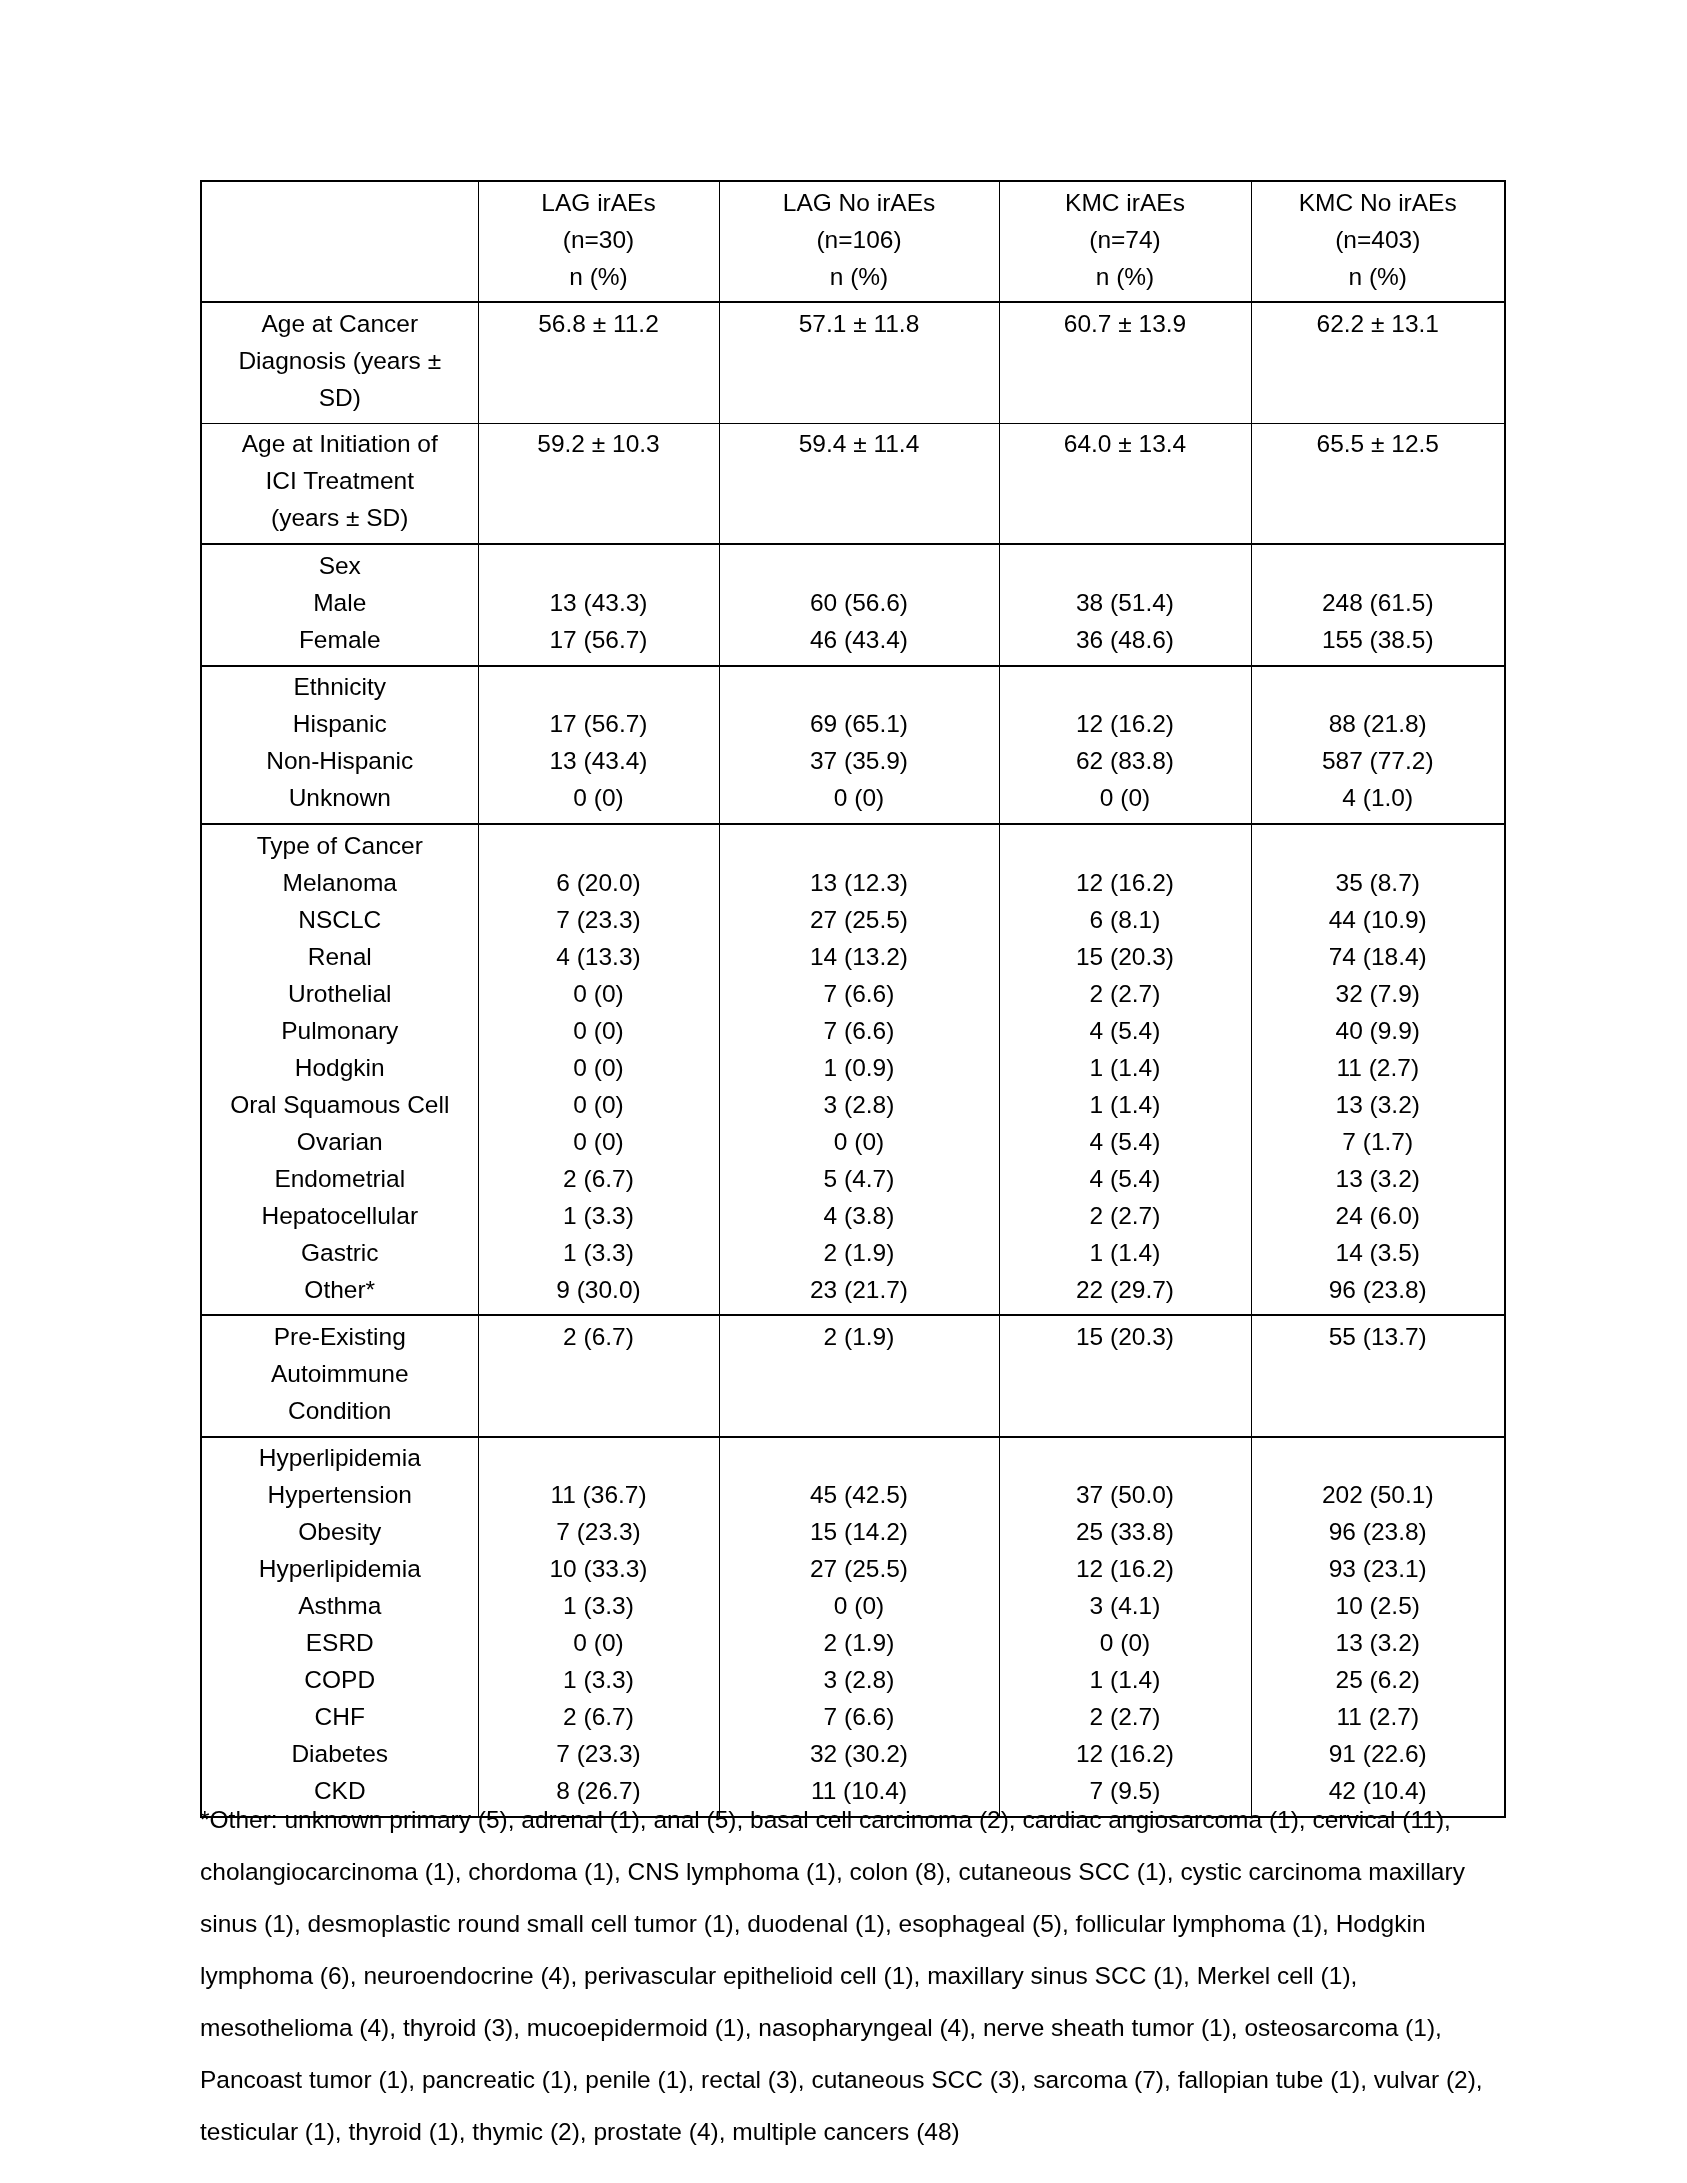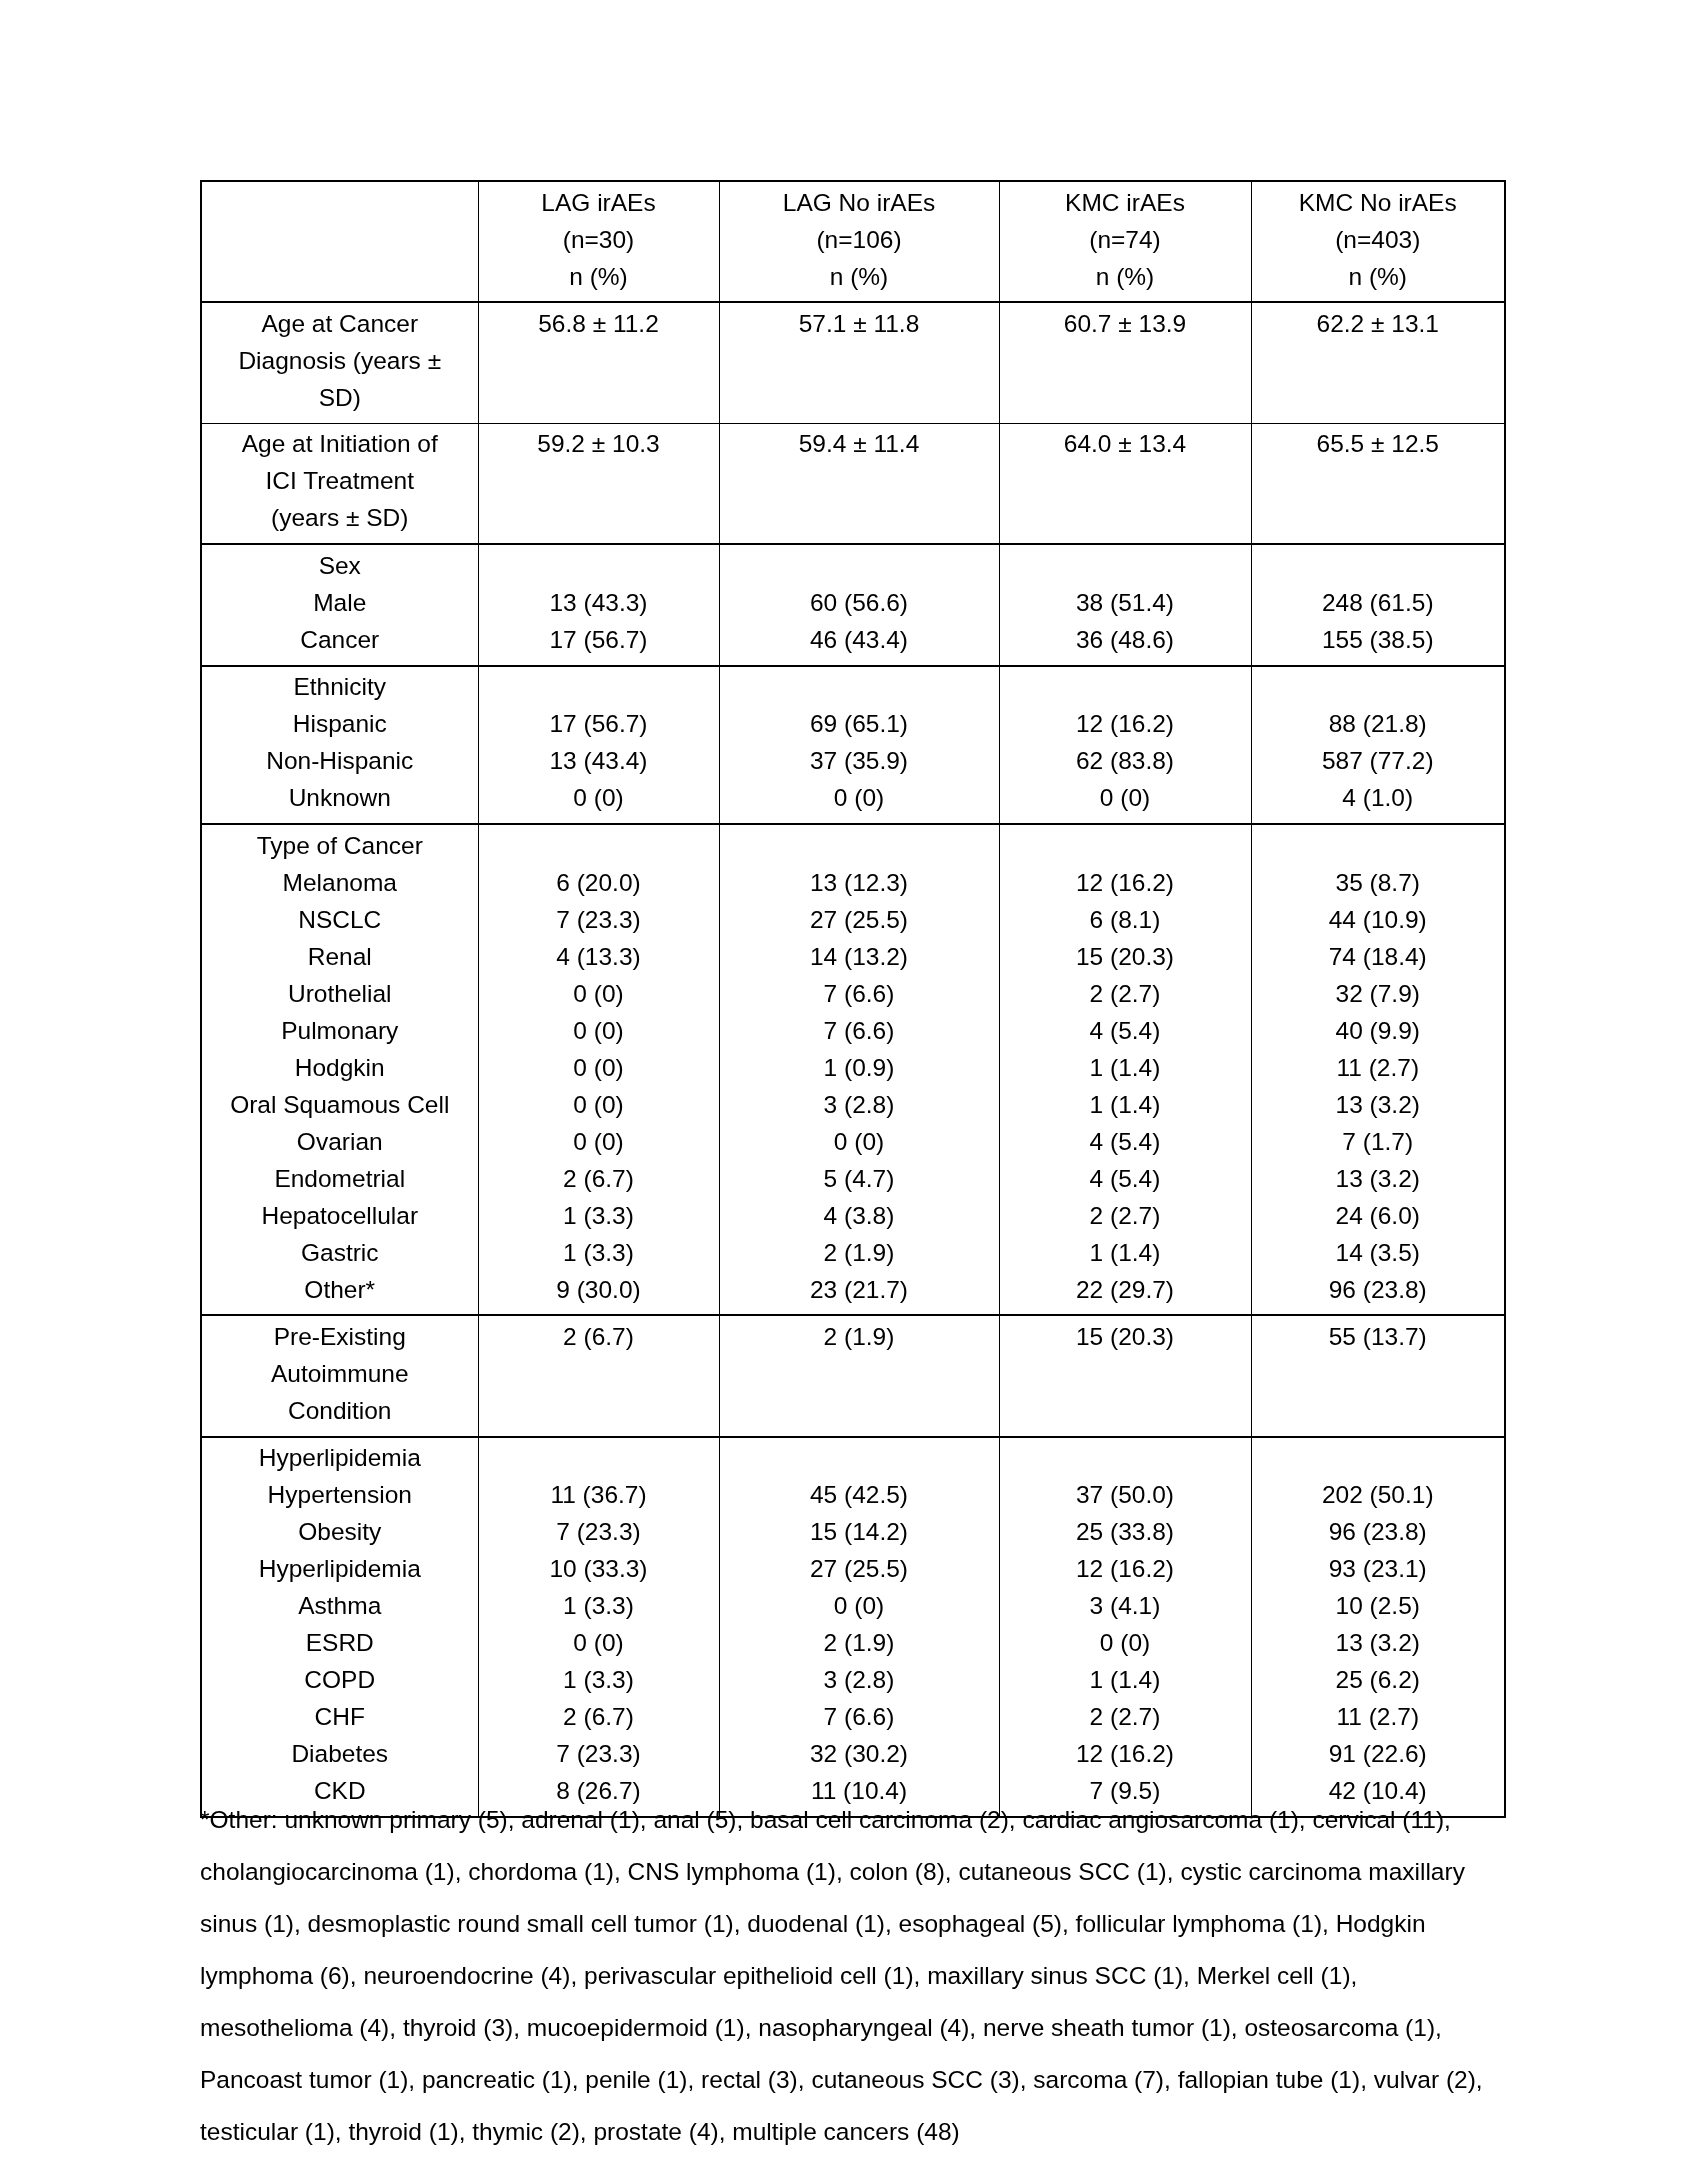--- a/index.html
+++ b/index.html
@@ -137,21 +137,21 @@
           <td class="">
             <div class="ln val">65.5 ± 12.5</div>
             <div class="ln val"></div>
             <div class="ln val"></div>
           </td>
         </tr>
         <tr class="thick">
           <td class="lblcol">
             <div class="ln lbl">Sex</div>
             <div class="ln lbl">Male</div>
-            <div class="ln lbl">Cancer</div>
+            <div class="ln lbl">Female</div>
           </td>
           <td class="">
             <div class="ln val"></div>
             <div class="ln val">13 (43.3)</div>
             <div class="ln val">17 (56.7)</div>
           </td>
           <td class="">
             <div class="ln val"></div>
             <div class="ln val">60 (56.6)</div>
             <div class="ln val">46 (43.4)</div>

